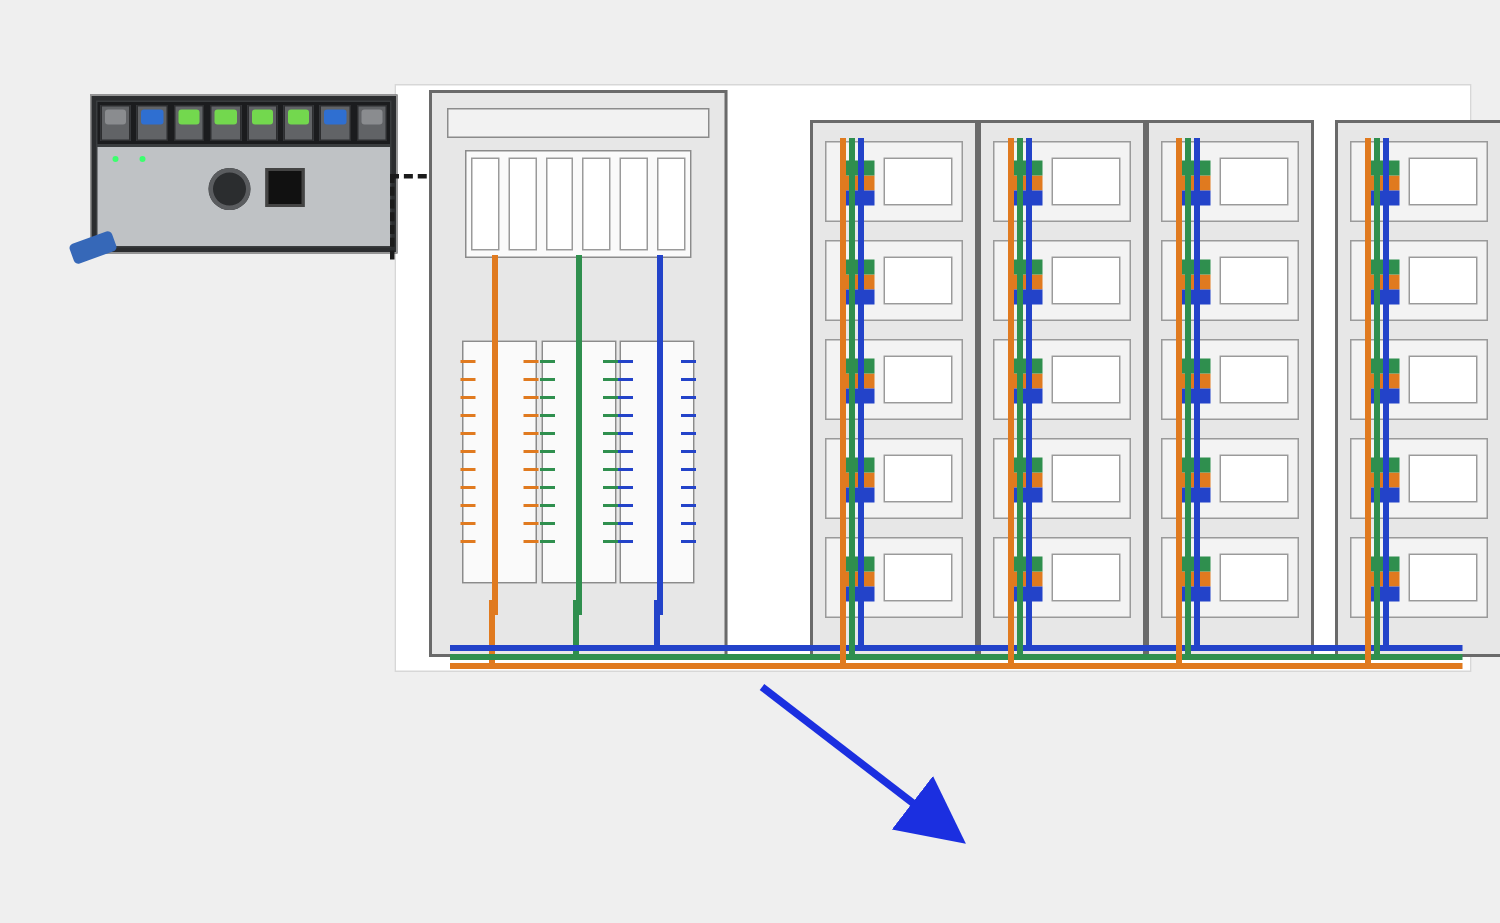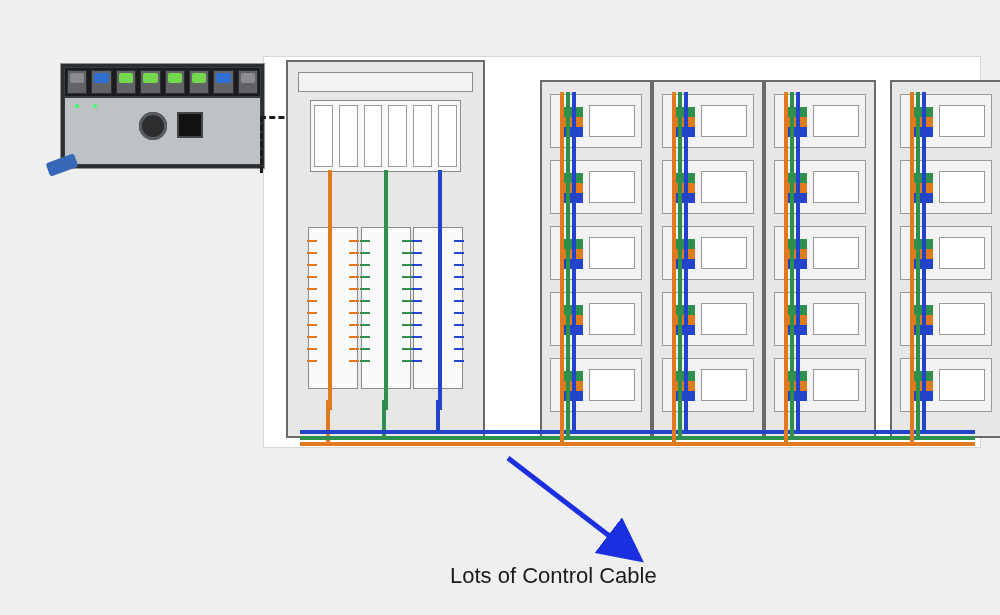--- a/index.html
+++ b/index.html
@@ -358,15 +358,14 @@
     <svg width="160" height="130" viewBox="0 0 160 130">
       <defs>
         <marker id="ah" viewBox="0 0 12 12" refX="10" refY="6" markerWidth="9" markerHeight="9" orient="auto">
           <path d="M0,0 L12,6 L0,12 z" fill="#1b2fe0"></path>
         </marker>
       </defs>
       <line x1="10" y1="10" x2="140" y2="110" stroke="#1b2fe0" stroke-width="5" marker-end="url(#ah)"></line>
     </svg>
   </div>
 
-  <div class="caption">Lots of Control Cable</div>
 
 </div>
 
 </body></html>

